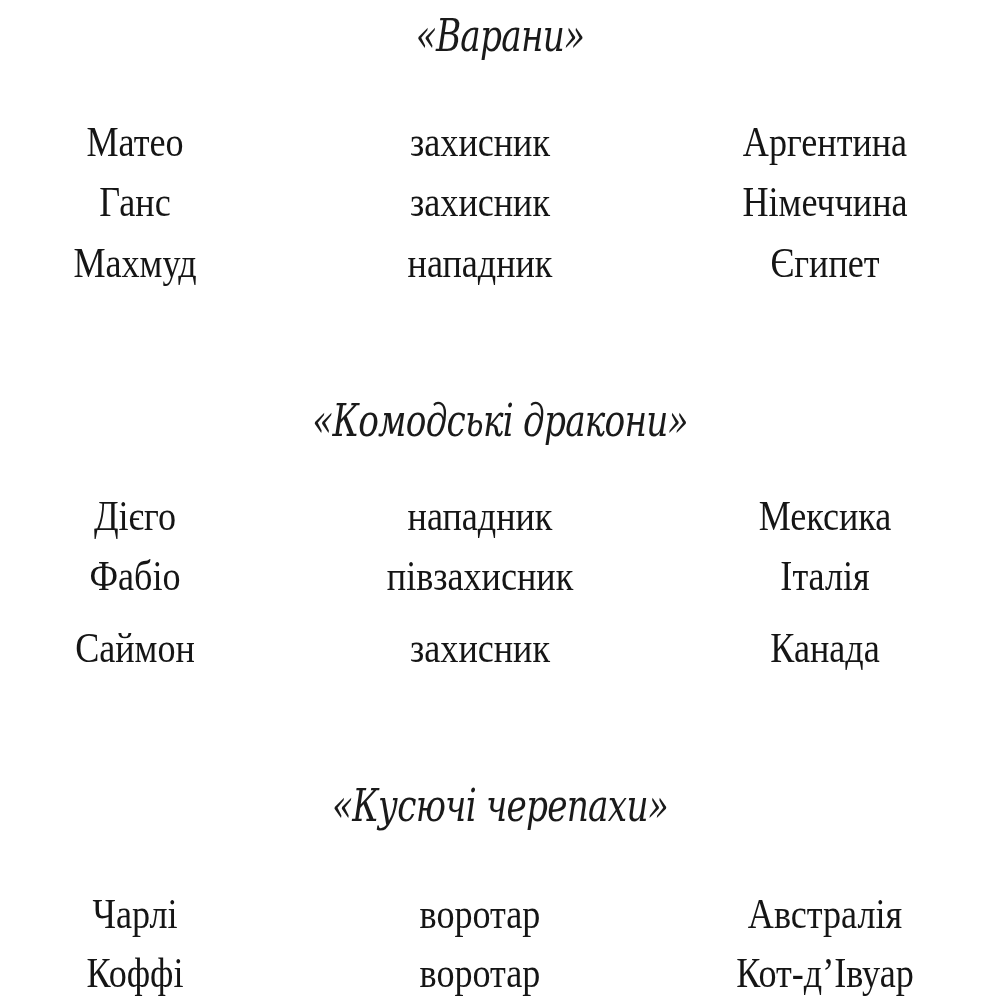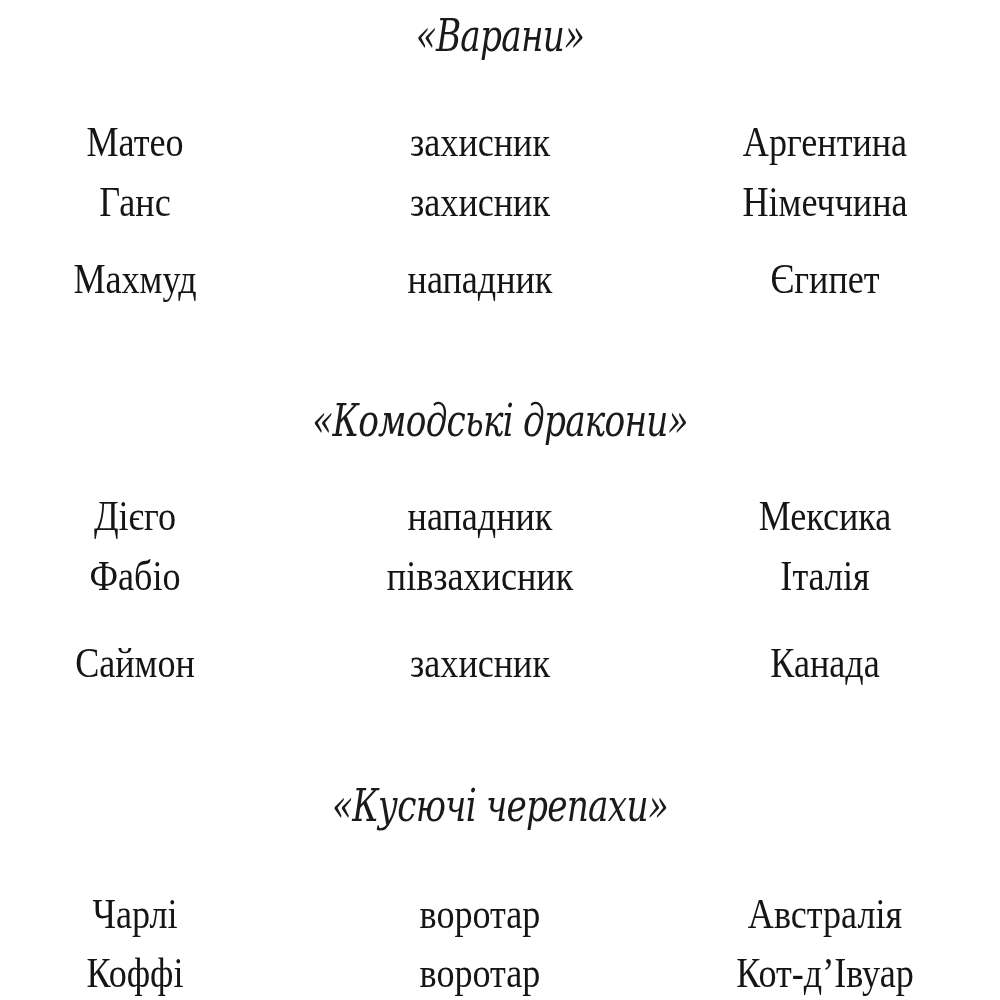--- a/index.html
+++ b/index.html
@@ -35,40 +35,40 @@
   <div class="row" style="top:112px;">
     <span class="cell c1">Матео</span>
     <span class="cell c2">захисник</span>
     <span class="cell c3">Аргентина</span>
   </div>
   <div class="row" style="top:172px;text-decoration:underline;">
     <span class="cell c1">Ганс</span>
     <span class="cell c2">захисник</span>
     <span class="cell c3">Німеччина</span>
   </div>
-  <div class="row" style="top:233px;margin-top:16px;">
+  <div class="row" style="top:233px;">
     <span class="cell c1">Махмуд</span>
     <span class="cell c2">нападник</span>
     <span class="cell c3">Єгипет</span>
   </div>
 </div>
 
 <div>
   <div class="team-title" style="top:395px;">«Комодські дракони»</div>
   <div class="row" style="top:486px;">
     <span class="cell c1">Дієго</span>
     <span class="cell c2">нападник</span>
     <span class="cell c3">Мексика</span>
   </div>
   <div class="row" style="top:546px;">
     <span class="cell c1">Фабіо</span>
     <span class="cell c2">півзахисник</span>
     <span class="cell c3">Італія</span>
   </div>
-  <div class="row" style="top:633px;">
+  <div class="row" style="top:618px;">
     <span class="cell c1">Саймон</span>
     <span class="cell c2">захисник</span>
     <span class="cell c3">Канада</span>
   </div>
 </div>
 
 <div>
   <div class="team-title" style="top:780px;">«Кусючі черепахи»</div>
   <div class="row" style="top:884px;">
     <span class="cell c1">Чарлі</span>

